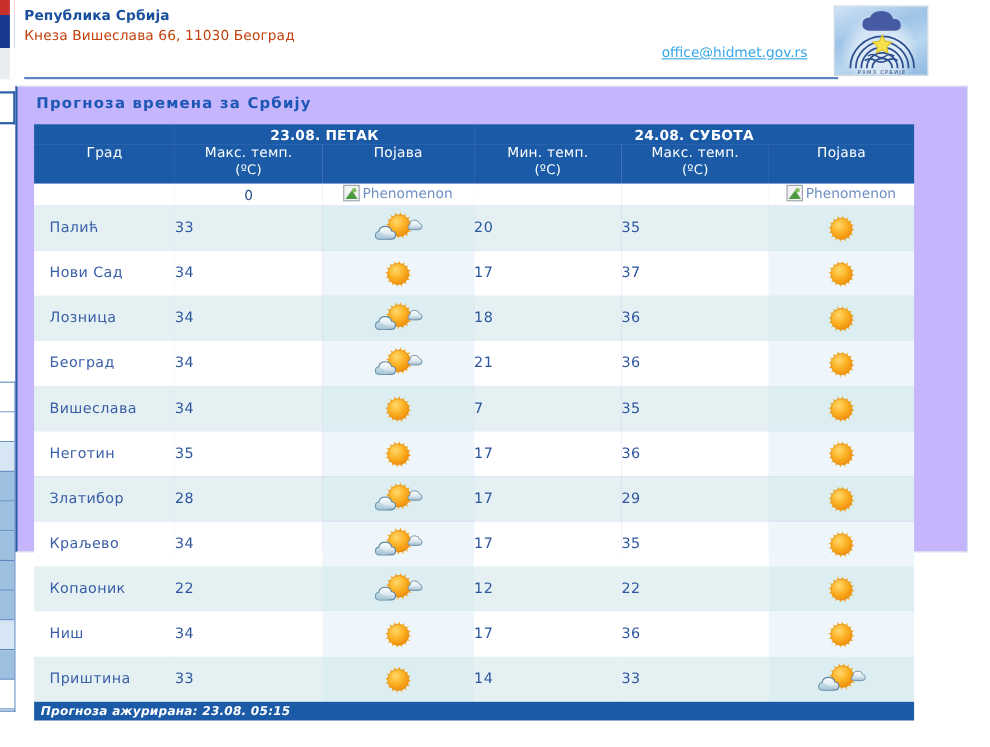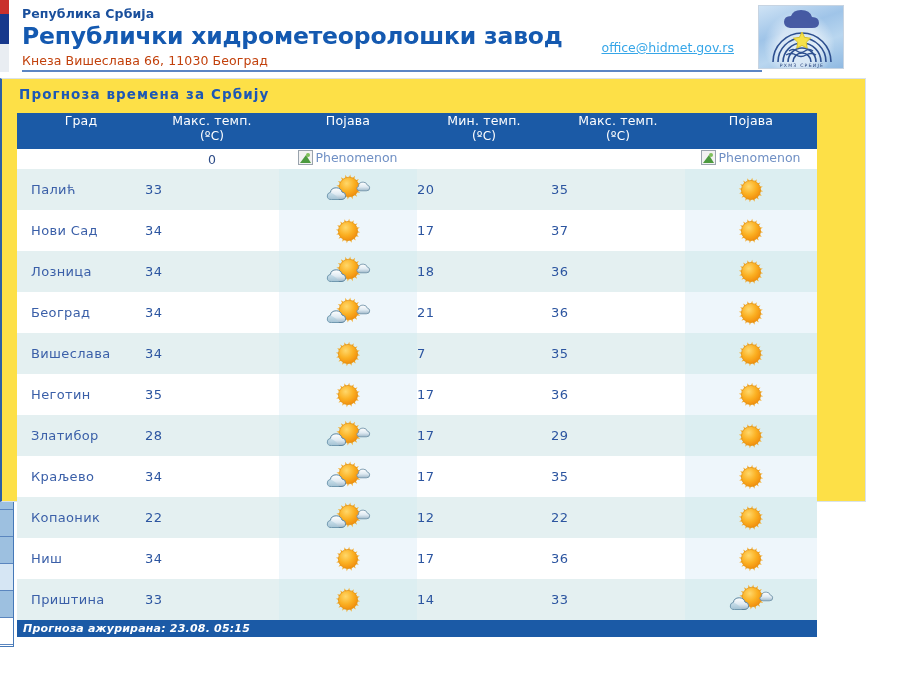--- a/index.html
+++ b/index.html
@@ -65,24 +65,24 @@
     border: 1px solid #c7d4e2;
     background:
       radial-gradient(circle at 48% 64%, rgba(255,255,255,.55) 0 34%, rgba(255,255,255,0) 60%),
       linear-gradient(160deg, #cfe3f5 0%, #9fc4e8 38%, #b9d6ef 64%, #8fb9e2 100%);
     overflow: hidden;
   }
   .logo svg { display: block; }
 
   
   .panel {
-    position: absolute; left: 0; top: 78px;
+    position: absolute; left: 14px; top: 78px;
     width: 866px; height: 424px;
     border: 1px solid #d9e2ea; border-left: 2px solid #2a5fa5;
-    background: #fde047;
+    background: #c4b5fd;
   }
   .panel-title {
     font-size: 13.5px; font-weight: bold; color: #1d57b5;
     letter-spacing: 1.1px; padding: 7px 0 0 17px;
   }
 
   
   table.fc {
     border-collapse: collapse; width: 800px;
     margin: 11px 0 0 15px; table-layout: fixed;
@@ -170,21 +170,20 @@
     <i></i>
     <i></i>
     <i></i>
     <i class="md"></i>
     <i></i>
     <i class="lt"></i>
   </div>
 
   <div class="hdr">
     <div class="small-top">Република Србија</div>
-    <div class="bigtitle">Републички хидрометеоролошки завод</div>
     <div class="addr">Кнеза Вишеслава 66, 11030 Београд</div>
     <a class="mail" href="#">office@hidmet.gov.rs</a>
     <div class="rule"></div>
   </div>
 
   <div class="logo">
     <svg width="86" height="64" viewBox="0 0 86 64" aria-hidden="true">
       <g fill="none" stroke="#2d4f8f" stroke-width="1.6">
         <path d="M14 56 A29 29 0 0 1 72 56"></path>
         <path d="M19 56 A24 24 0 0 1 67 56"></path>
@@ -208,20 +207,25 @@
     <table class="fc">
       <colgroup>
         <col style="width:128px">
           <col style="width:134px">
           <col style="width:138px">
         <col style="width:134px">
           <col style="width:134px">
           <col style="width:132px">
       </colgroup>
       <thead>
+        <tr class="thead-row">
+          <th></th>
+          <th colspan="2">23.08. ПЕТАК</th>
+          <th colspan="3">24.08. СУБОТА</th>
+        </tr>
         <tr class="thead-row2">
           <th>
             <span>Град</span>
           </th>
           <th>
             <span>Макс. темп.</span>
             <span class="u">(ºC)</span>
           </th>
           <th>
             <span>Појава</span>

